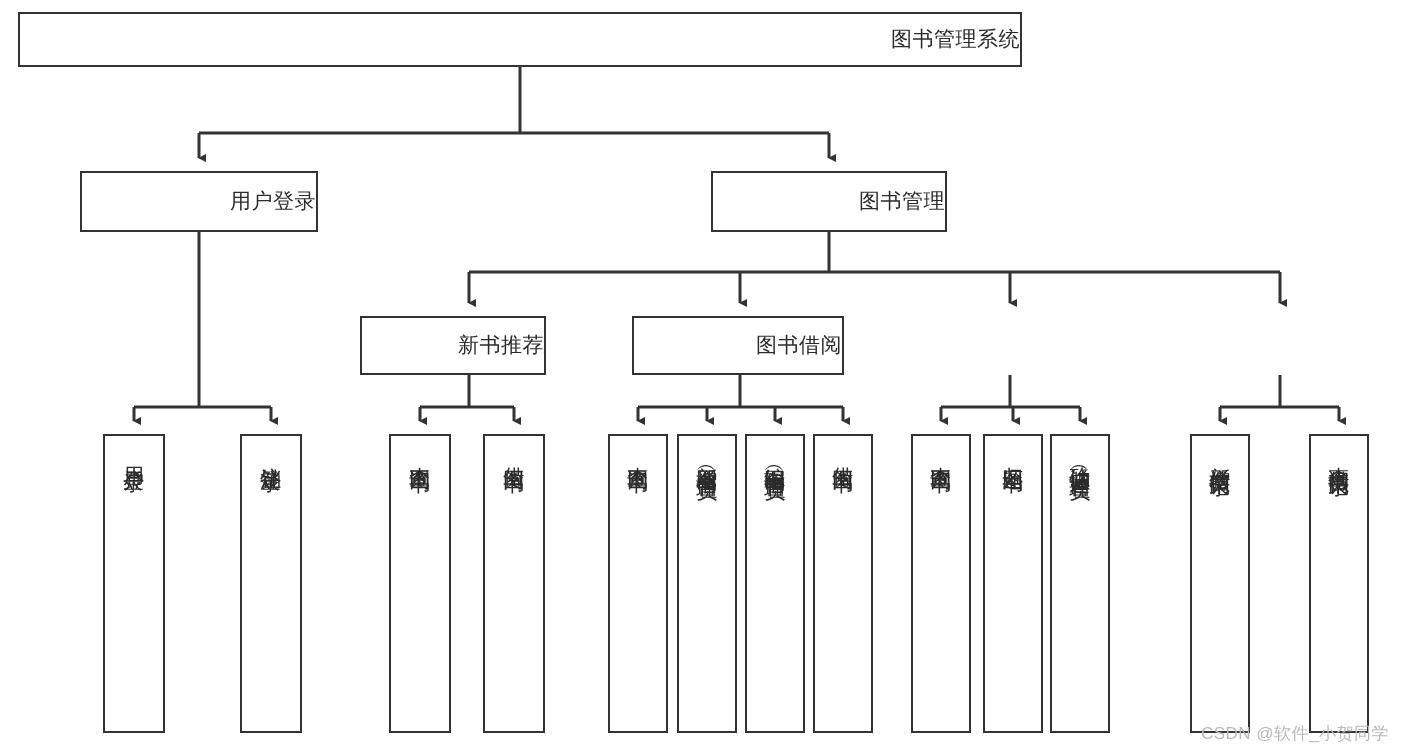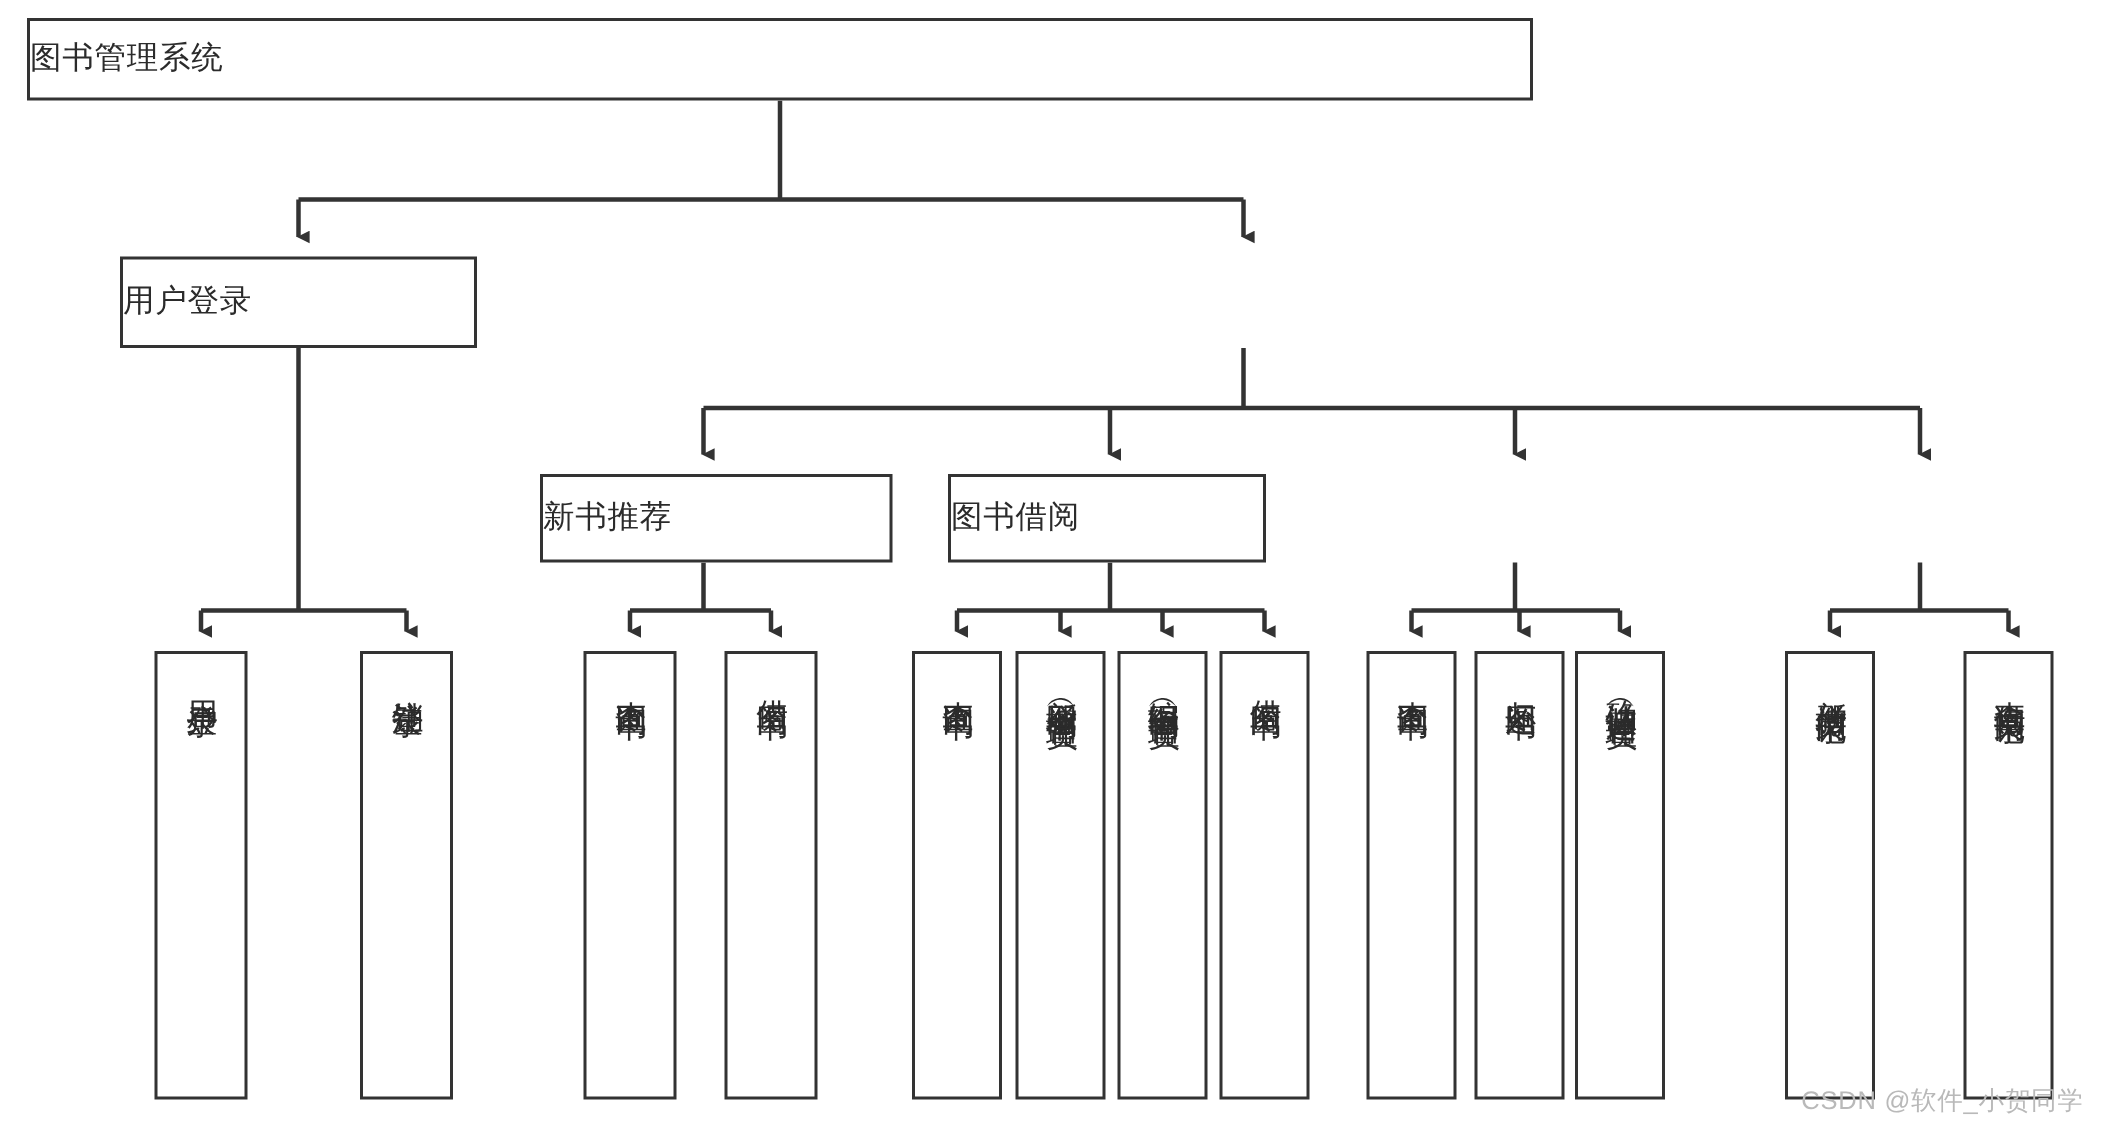--- a/index.html
+++ b/index.html
@@ -27,21 +27,21 @@
     height: 747px;
     pointer-events: none;
   }
   .node-box {
     position: absolute;
     box-sizing: border-box;
     background: #ffffff;
     border: 2.5px solid #333333;
     display: flex;
     align-items: center;
-    justify-content: flex-start;
+    justify-content: flex-end;
     color: #2b2b2b;
   }
   .node-label {
     font-size: 21px;
     line-height: 1.15;
     letter-spacing: 0.5px;
     white-space: nowrap;
     color: #2b2b2b;
   }
   .node-box.leaf {
@@ -119,22 +119,25 @@
     </g>
   </svg>
 
   <div class="node-box" style="left:18px; top:12px; width:1004px; height:55px;">
     <span class="node-label">图书管理系统</span>
   </div>
 
   <div class="node-box" style="left:80px; top:171px; width:238px; height:61px;">
     <span class="node-label">用户登录</span>
   </div>
+  <div class="node-box" style="left:711px; top:171px; width:236px; height:61px;">
+    <span class="node-label">图书管理</span>
+  </div>
 
-  <div class="node-box" style="left:360px; top:316px; width:235px; height:59px;">
+  <div class="node-box" style="left:360px; top:316px; width:186px; height:59px;">
     <span class="node-label">新书推荐</span>
   </div>
   <div class="node-box" style="left:632px; top:316px; width:212px; height:59px;">
     <span class="node-label">图书借阅</span>
   </div>
 
   <div class="node-box leaf" style="left:103px; top:434px; width:62px; height:299px;">
     <span class="node-label">用户登录</span>
   </div>
   <div class="node-box leaf" style="left:240px; top:434px; width:62px; height:299px;">

